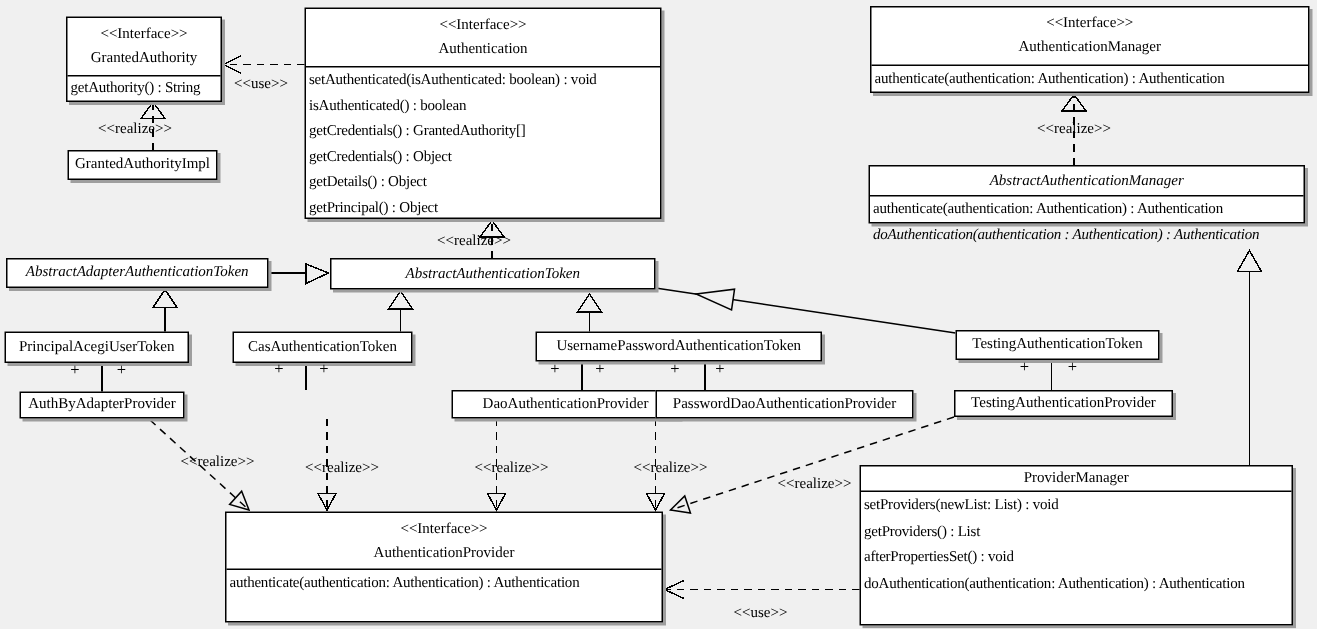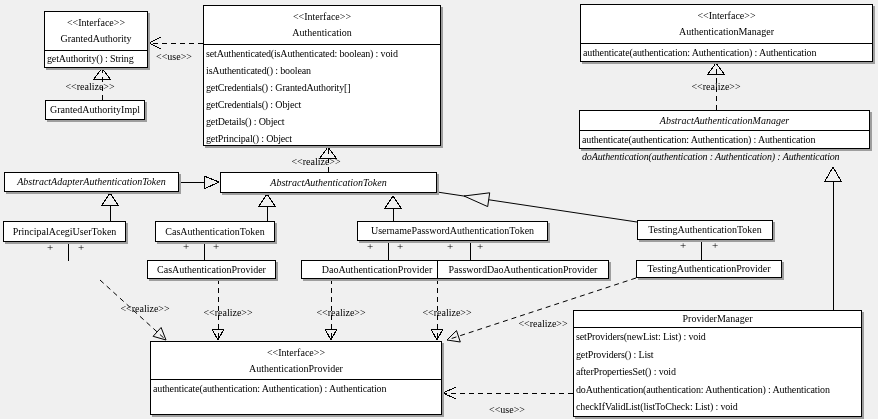--- a/index.html
+++ b/index.html
@@ -157,23 +157,23 @@
     <div class="title">
         <div class="cname">UsernamePasswordAuthenticationToken</div>
       </div>
   </div>
   <div class="box single" style="left:637px;top:220px;width:136px;height:20px">
     <div class="title">
         <div class="cname">TestingAuthenticationToken</div>
       </div>
   </div>
 
-  <div class="box single" style="left:147px;top:260px;width:129px;height:19px">
-    <div class="title">
-        <div class="cname">CasAuthenticationProvider</div>
+  <div class="box single" style="left:13px;top:261px;width:110px;height:18px">
+    <div class="title">
+        <div class="cname">AuthByAdapterProvider</div>
       </div>
   </div>
   <div class="box single" style="left:301px;top:260px;width:152px;height:19px">
     <div class="title">
         <div class="cname">DaoAuthenticationProvider</div>
       </div>
   </div>
   <div class="box single" style="left:437px;top:260px;width:172px;height:19px">
     <div class="title">
         <div class="cname">PasswordDaoAuthenticationProvider</div>
@@ -187,21 +187,20 @@
 
   <div class="box" style="left:573px;top:310px;width:289px;height:107px">
     <div class="title" style="height:16px">
       <div class="cname">ProviderManager</div>
     </div>
     <div class="methods">
       <div class="m" style="line-height:17.6px">setProviders(newList: List) : void</div>
       <div class="m" style="line-height:17.6px">getProviders() : List</div>
       <div class="m" style="line-height:17.6px">afterPropertiesSet() : void</div>
       <div class="m" style="line-height:17.6px">doAuthentication(authentication: Authentication) : Authentication</div>
-      <div class="m" style="line-height:17.6px">checkIfValidList(listToCheck: List) : void</div>
     </div>
   </div>
 
   <div class="box" style="left:150px;top:341px;width:292px;height:74px">
     <div class="title" style="height:37px">
       <div class="stereo">&lt;&lt;Interface&gt;&gt;</div>
       <div class="cname">AuthenticationProvider</div>
     </div>
     <div class="methods">
       <div class="m">authenticate(authentication: Authentication) : Authentication</div>

